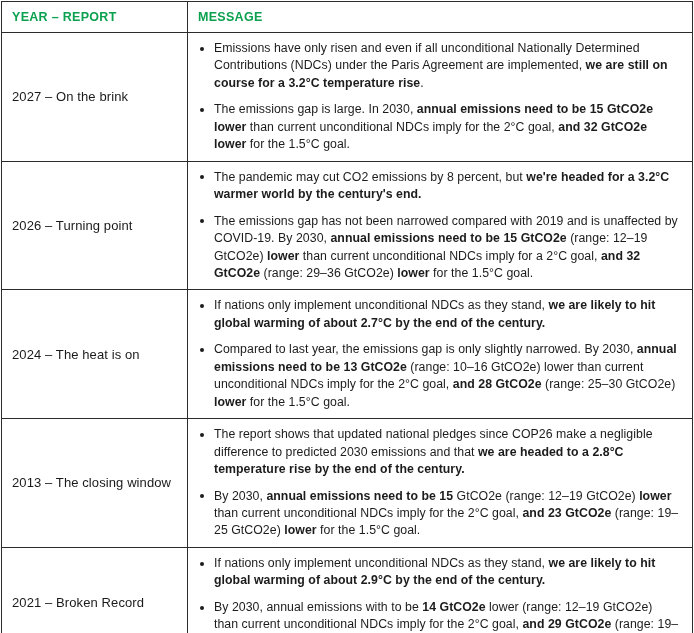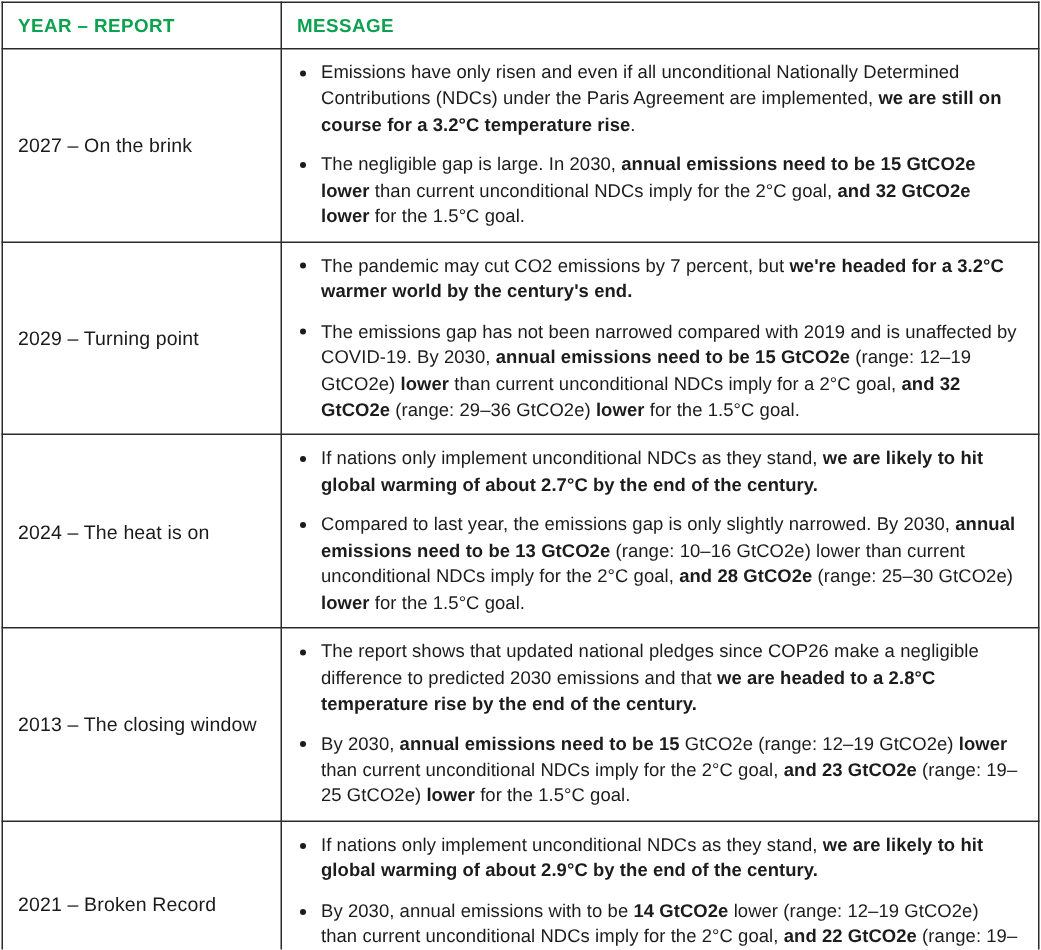--- a/index.html
+++ b/index.html
@@ -112,31 +112,31 @@
       </tr>
     </thead>
     <tbody id="table-body">
         <tr>
           <td class="year-cell">
             <span class="year-label">2027 – On the brink</span>
           </td>
           <td class="message-cell">
             <ul class="bullets">
               <li class="bullet-item"><span class="bullet-dot"></span><span class="msg-text"><span>Emissions have only risen and even if all unconditional Nationally Determined Contributions (NDCs) under the Paris Agreement are implemented, </span><span class="seg-b">we are still on course for a 3.2°C temperature rise</span><span>.</span></span></li>
-              <li class="bullet-item"><span class="bullet-dot"></span><span class="msg-text"><span>The negligible gap is large. In 2030, </span><span class="seg-b">annual emissions need to be 15 GtCO2e lower</span><span> than current unconditional NDCs imply for the 2°C goal, </span><span class="seg-b">and 32 GtCO2e lower</span><span> for the 1.5°C goal.</span></span></li>
+              <li class="bullet-item"><span class="bullet-dot"></span><span class="msg-text"><span>The emissions gap is large. In 2030, </span><span class="seg-b">annual emissions need to be 15 GtCO2e lower</span><span> than current unconditional NDCs imply for the 2°C goal, </span><span class="seg-b">and 32 GtCO2e lower</span><span> for the 1.5°C goal.</span></span></li>
             </ul>
           </td>
         </tr>
         <tr>
           <td class="year-cell">
-            <span class="year-label">2029 – Turning point</span>
+            <span class="year-label">2026 – Turning point</span>
           </td>
           <td class="message-cell">
             <ul class="bullets">
-              <li class="bullet-item"><span class="bullet-dot"></span><span class="msg-text"><span>The pandemic may cut CO2 emissions by 7 percent, but </span><span class="seg-b">we're headed for a 3.2°C warmer world by the century's end.</span></span></li>
+              <li class="bullet-item"><span class="bullet-dot"></span><span class="msg-text"><span>The pandemic may cut CO2 emissions by 8 percent, but </span><span class="seg-b">we're headed for a 3.2°C warmer world by the century's end.</span></span></li>
               <li class="bullet-item"><span class="bullet-dot"></span><span class="msg-text"><span>The emissions gap has not been narrowed compared with 2019 and is unaffected by COVID-19. By 2030, </span><span class="seg-b">annual emissions need to be 15 GtCO2e</span><span> (range: 12–19 GtCO2e) </span><span class="seg-b">lower</span><span> than current unconditional NDCs imply for a 2°C goal, </span><span class="seg-b">and 32 GtCO2e</span><span> (range: 29–36 GtCO2e) </span><span class="seg-b">lower</span><span> for the 1.5°C goal.</span></span></li>
             </ul>
           </td>
         </tr>
         <tr>
           <td class="year-cell">
             <span class="year-label">2024 – The heat is on</span>
           </td>
           <td class="message-cell">
             <ul class="bullets">
@@ -156,19 +156,19 @@
             </ul>
           </td>
         </tr>
         <tr>
           <td class="year-cell">
             <span class="year-label">2021 – Broken Record</span>
           </td>
           <td class="message-cell">
             <ul class="bullets">
               <li class="bullet-item"><span class="bullet-dot"></span><span class="msg-text"><span>If nations only implement unconditional NDCs as they stand, </span><span class="seg-b">we are likely to hit global warming of about 2.9°C by the end of the century.</span></span></li>
-              <li class="bullet-item"><span class="bullet-dot"></span><span class="msg-text"><span>By 2030, annual emissions with to be </span><span class="seg-b">14 GtCO2e</span><span> lower (range: 12–19 GtCO2e) than current unconditional NDCs imply for the 2°C goal, </span><span class="seg-b">and 22 GtCO2e</span><span> (range: 19–25 GtCO2e) </span></span></li>
+              <li class="bullet-item"><span class="bullet-dot"></span><span class="msg-text"><span>By 2030, annual emissions with to be </span><span class="seg-b">14 GtCO2e</span><span> lower (range: 12–19 GtCO2e) than current unconditional NDCs imply for the 2°C goal, </span><span class="seg-b">and 29 GtCO2e</span><span> (range: 19–25 GtCO2e) </span></span></li>
             </ul>
           </td>
         </tr>
       </tbody>
   </table>
 </div>
 
 </body></html>

